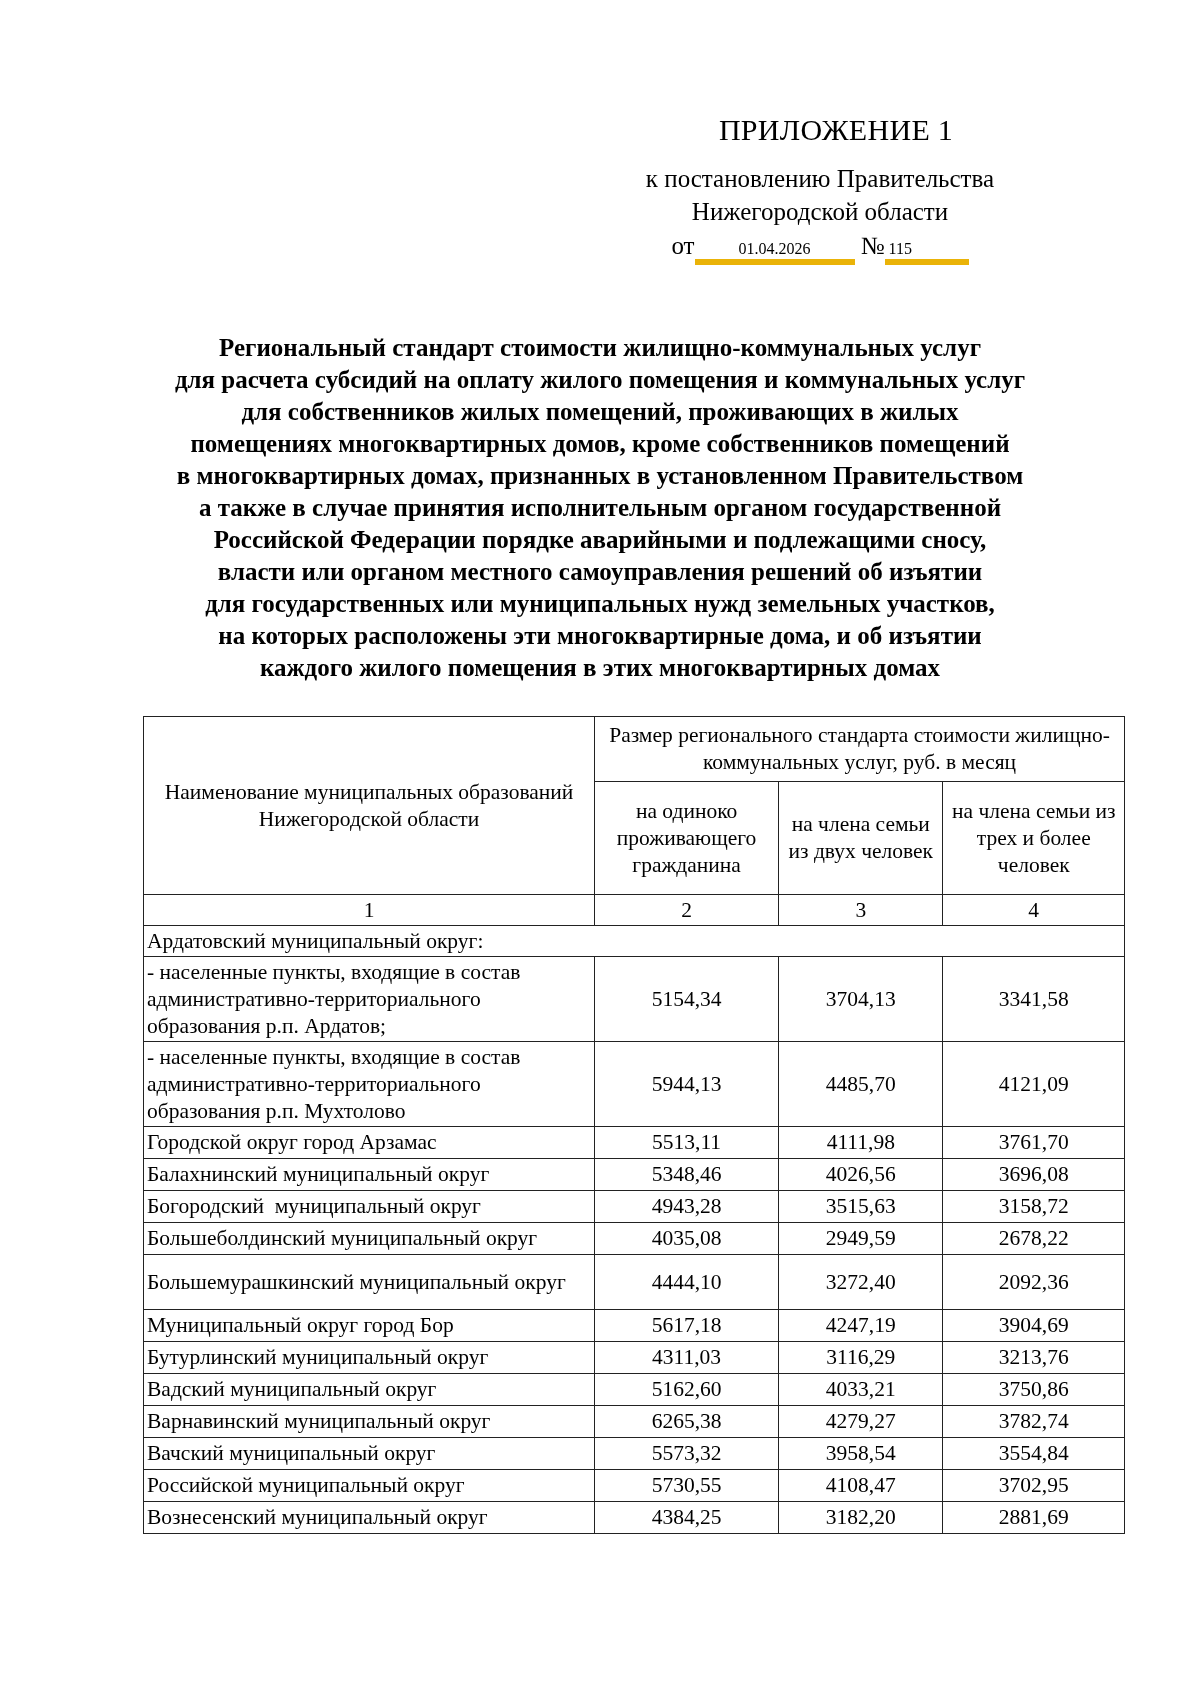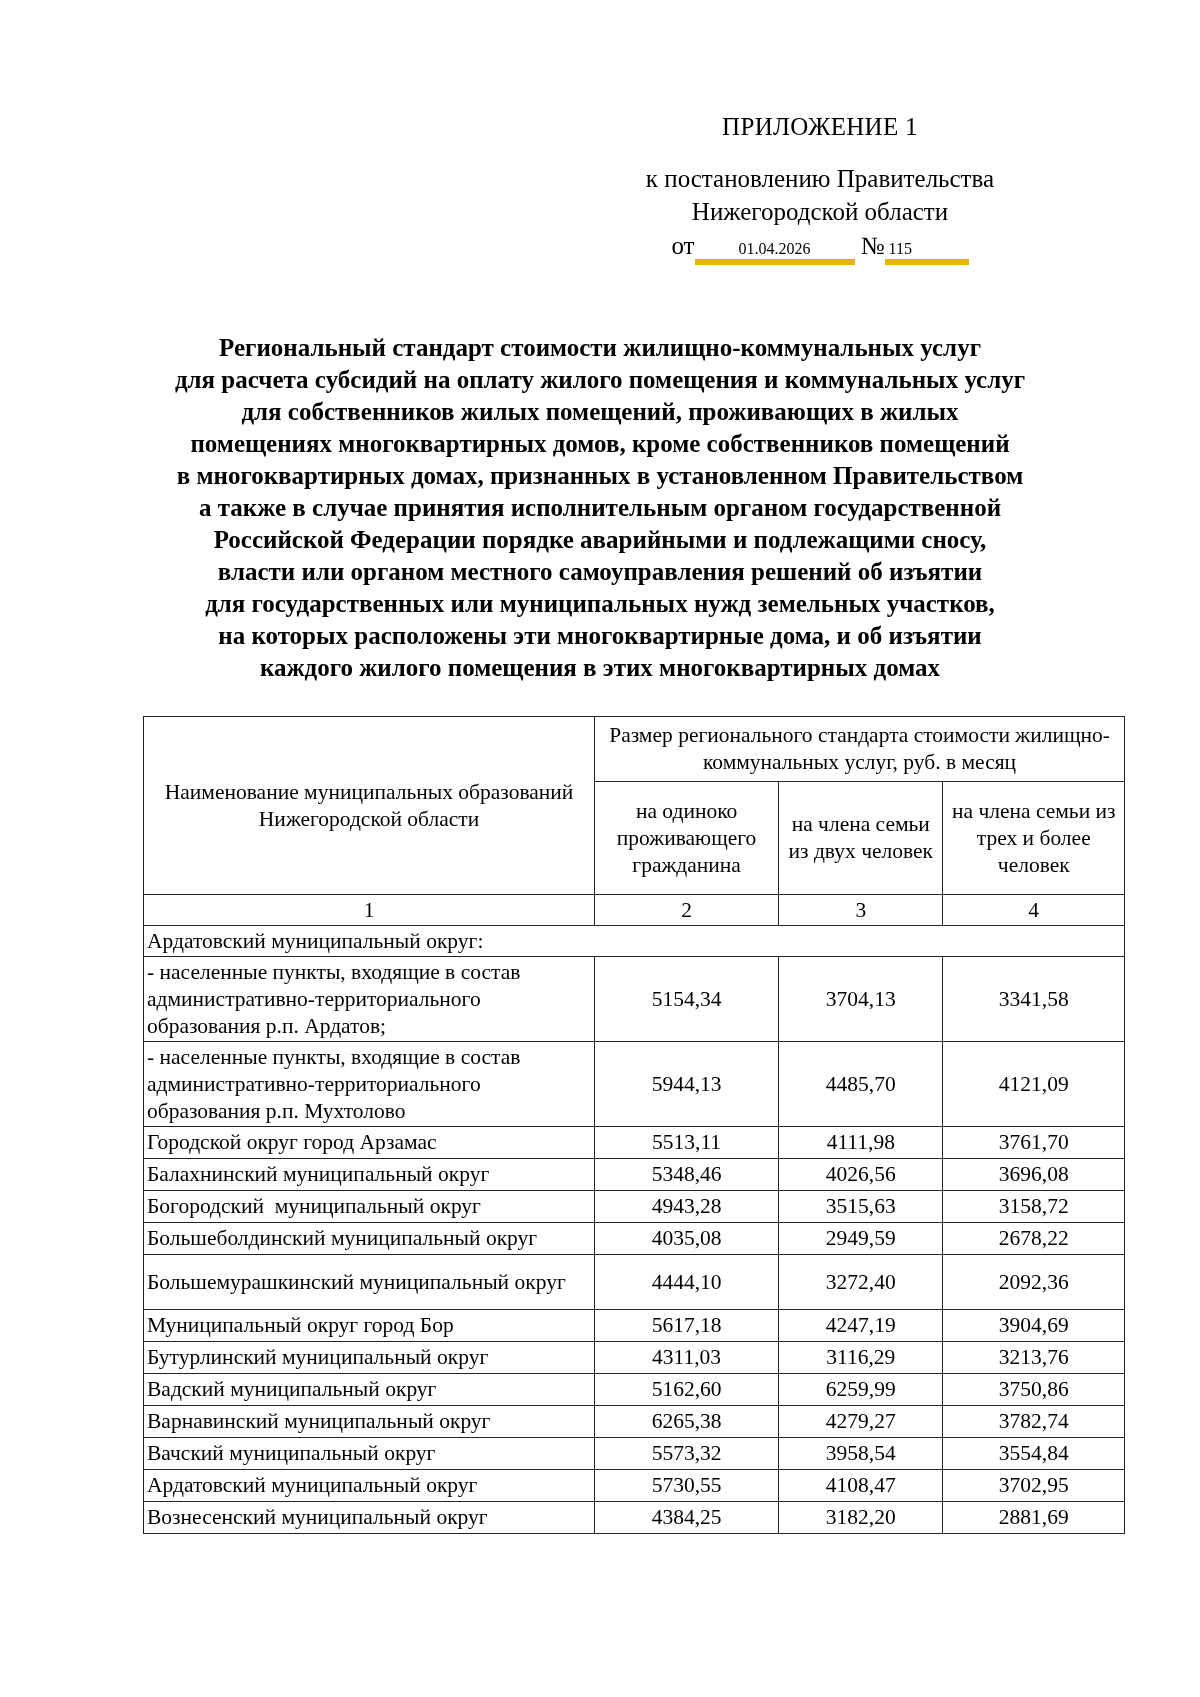--- a/index.html
+++ b/index.html
@@ -1,19 +1,19 @@
 <!DOCTYPE html>
 <html><head>
 <meta charset="utf-8">
 <style>
   html, body { margin: 0; padding: 0; background: #ffffff; }
   body { width: 1200px; height: 1697px; position: relative; overflow: hidden;
          font-family: "Liberation Serif", "DejaVu Serif", serif; color: #000; }
   .appendix { position: absolute; left: 600px; width: 440px; text-align: center; }
-  .appendix .title { position: absolute; top: 113px; left: 0; width: 440px; font-size: 25px; letter-spacing: 0.3px; }
+  .appendix .title { position: absolute; top: 113px; left: 16px; width: 440px; font-size: 30px; letter-spacing: 0.3px; }
   .appendix .line { position: absolute; left: 0; width: 440px; font-size: 25px; }
   .appendix .l1 { top: 165px; }
   .appendix .l2 { top: 198px; }
   .appendix .l3 { top: 232px; font-size: 25px; white-space: nowrap; }
   .u { display: inline-block; border-bottom: 6px solid #eab308; font-size: 16px; line-height: 20px; text-align: center; vertical-align: baseline; }
   .u.date { width: 160px; }
   .u.num { width: 80px; text-align: left; padding-left: 4px; }
   .heading { position: absolute; top: 332px; left: 130px; width: 940px; text-align: center;
              font-weight: bold; font-size: 25px; line-height: 32px; }
   .heading div { white-space: nowrap; }
@@ -132,37 +132,37 @@
   </tr>
   <tr class="row">
     <td class="name">Бутурлинский муниципальный округ</td>
     <td class="val">4311,03</td>
     <td class="val">3116,29</td>
     <td class="val">3213,76</td>
   </tr>
   <tr class="row">
     <td class="name">Вадский муниципальный округ</td>
     <td class="val">5162,60</td>
-    <td class="val">6259,99</td>
+    <td class="val">4033,21</td>
     <td class="val">3750,86</td>
   </tr>
   <tr class="row">
     <td class="name">Варнавинский муниципальный округ</td>
     <td class="val">6265,38</td>
     <td class="val">4279,27</td>
     <td class="val">3782,74</td>
   </tr>
   <tr class="row">
     <td class="name">Вачский муниципальный округ</td>
     <td class="val">5573,32</td>
     <td class="val">3958,54</td>
     <td class="val">3554,84</td>
   </tr>
   <tr class="row">
-    <td class="name">Ардатовский муниципальный округ</td>
+    <td class="name">Российской муниципальный округ</td>
     <td class="val">5730,55</td>
     <td class="val">4108,47</td>
     <td class="val">3702,95</td>
   </tr>
   <tr class="row">
     <td class="name">Вознесенский муниципальный округ</td>
     <td class="val">4384,25</td>
     <td class="val">3182,20</td>
     <td class="val">2881,69</td>
   </tr>

